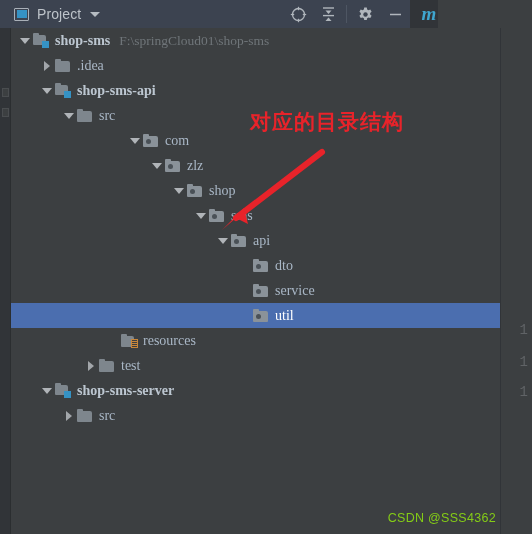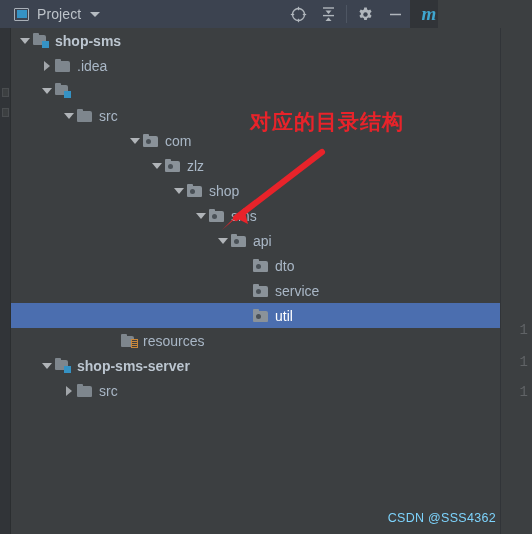--- a/index.html
+++ b/index.html
@@ -117,20 +117,21 @@
     box-sizing: border-box;
   }
 
   
   .tree {
     position: absolute;
     left: 11px; top: 28px;
     width: 489px; height: 438px;
     background: #3c3f41;
     overflow: hidden;
+    font-family: Liberation Serif, serif;
   }
   .row {
     position: relative;
     height: 25px;
     display: flex;
     align-items: center;
     white-space: nowrap;
     box-sizing: border-box;
   }
   .row.selected {
@@ -327,21 +328,21 @@
     position: absolute;
     left: 210px; top: 140px;
     width: 125px; height: 95px;
     pointer-events: none;
   }
 
   
   .watermark {
     position: absolute;
     right: 36px; bottom: 9px;
-    color: #7dd3fc;
+    color: #84cc16;
     font-size: 12.5px;
     font-family: "Liberation Sans", sans-serif;
     letter-spacing: .3px;
   }
 </style>
 </head>
 <body>
 
 <div id="app">
 
@@ -395,37 +396,39 @@
   <div class="tree" id="tree">
       <div class="row">
         <span style="display: inline-block; flex: 0 0 auto; width: 6px;"></span>
         <span class="twisty">
           <i class="tri-down"></i>
         </span>
         <span class="ic module">
           <i class="mod-badge"></i>
         </span>
         <span class="label bold">shop-sms</span>
+        <span class="path">F:\springCloud01\shop-sms</span>
       </div>
       <div class="row">
         <span style="display: inline-block; flex: 0 0 auto; width: 28px;"></span>
         <span class="twisty">
           <i class="tri-right"></i>
         </span>
         <span class="ic folder"></span>
         <span class="label">.idea</span>
       </div>
       <div class="row">
         <span style="display: inline-block; flex: 0 0 auto; width: 28px;"></span>
         <span class="twisty">
           <i class="tri-down"></i>
         </span>
         <span class="ic module">
           <i class="mod-badge"></i>
         </span>
+        <span class="label bold">shop-sms-api</span>
       </div>
       <div class="row">
         <span style="display: inline-block; flex: 0 0 auto; width: 50px;"></span>
         <span class="twisty">
           <i class="tri-down"></i>
         </span>
         <span class="ic folder"></span>
         <span class="label">src</span>
       </div>
       <div class="row">
@@ -509,20 +512,28 @@
           <i class="res-badge">
             <i></i>
             <i></i>
             <i></i>
             <i></i>
           </i>
         </span>
         <span class="label">resources</span>
       </div>
       <div class="row">
+        <span style="display: inline-block; flex: 0 0 auto; width: 72px;"></span>
+        <span class="twisty">
+          <i class="tri-right"></i>
+        </span>
+        <span class="ic folder"></span>
+        <span class="label">test</span>
+      </div>
+      <div class="row">
         <span style="display: inline-block; flex: 0 0 auto; width: 28px;"></span>
         <span class="twisty">
           <i class="tri-down"></i>
         </span>
         <span class="ic module">
           <i class="mod-badge"></i>
         </span>
         <span class="label bold">shop-sms-server</span>
       </div>
       <div class="row">

